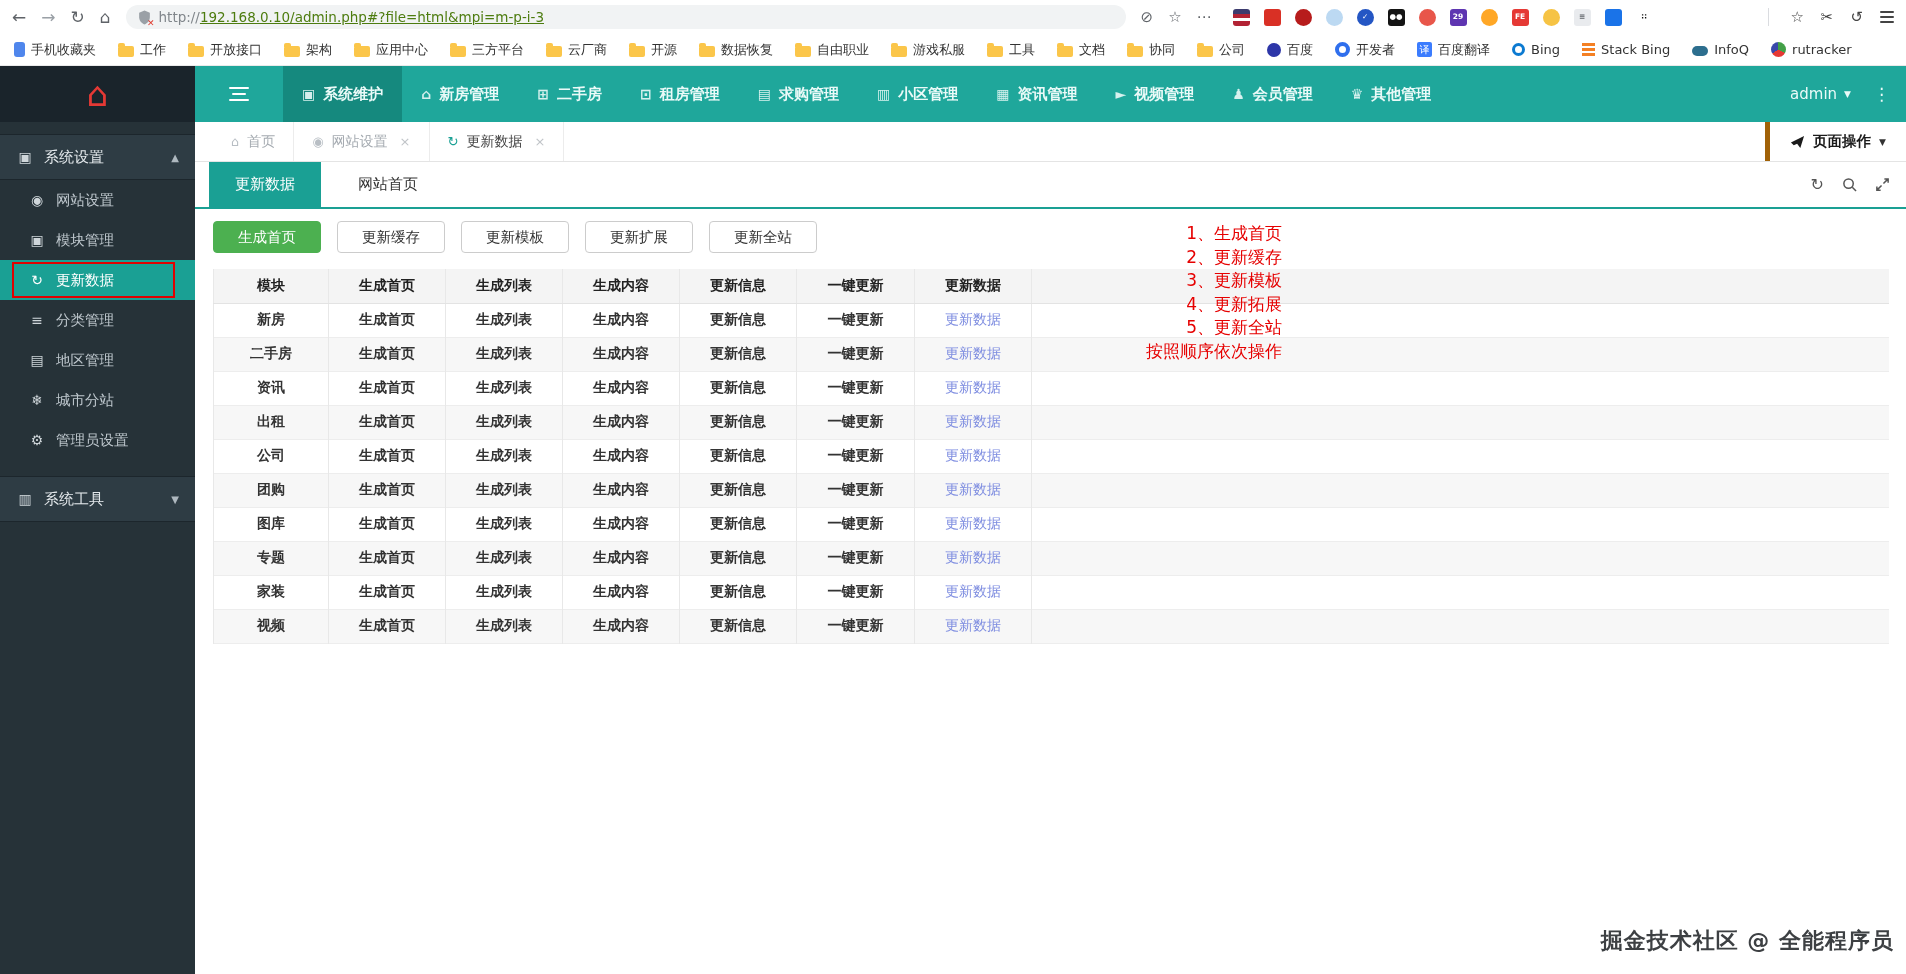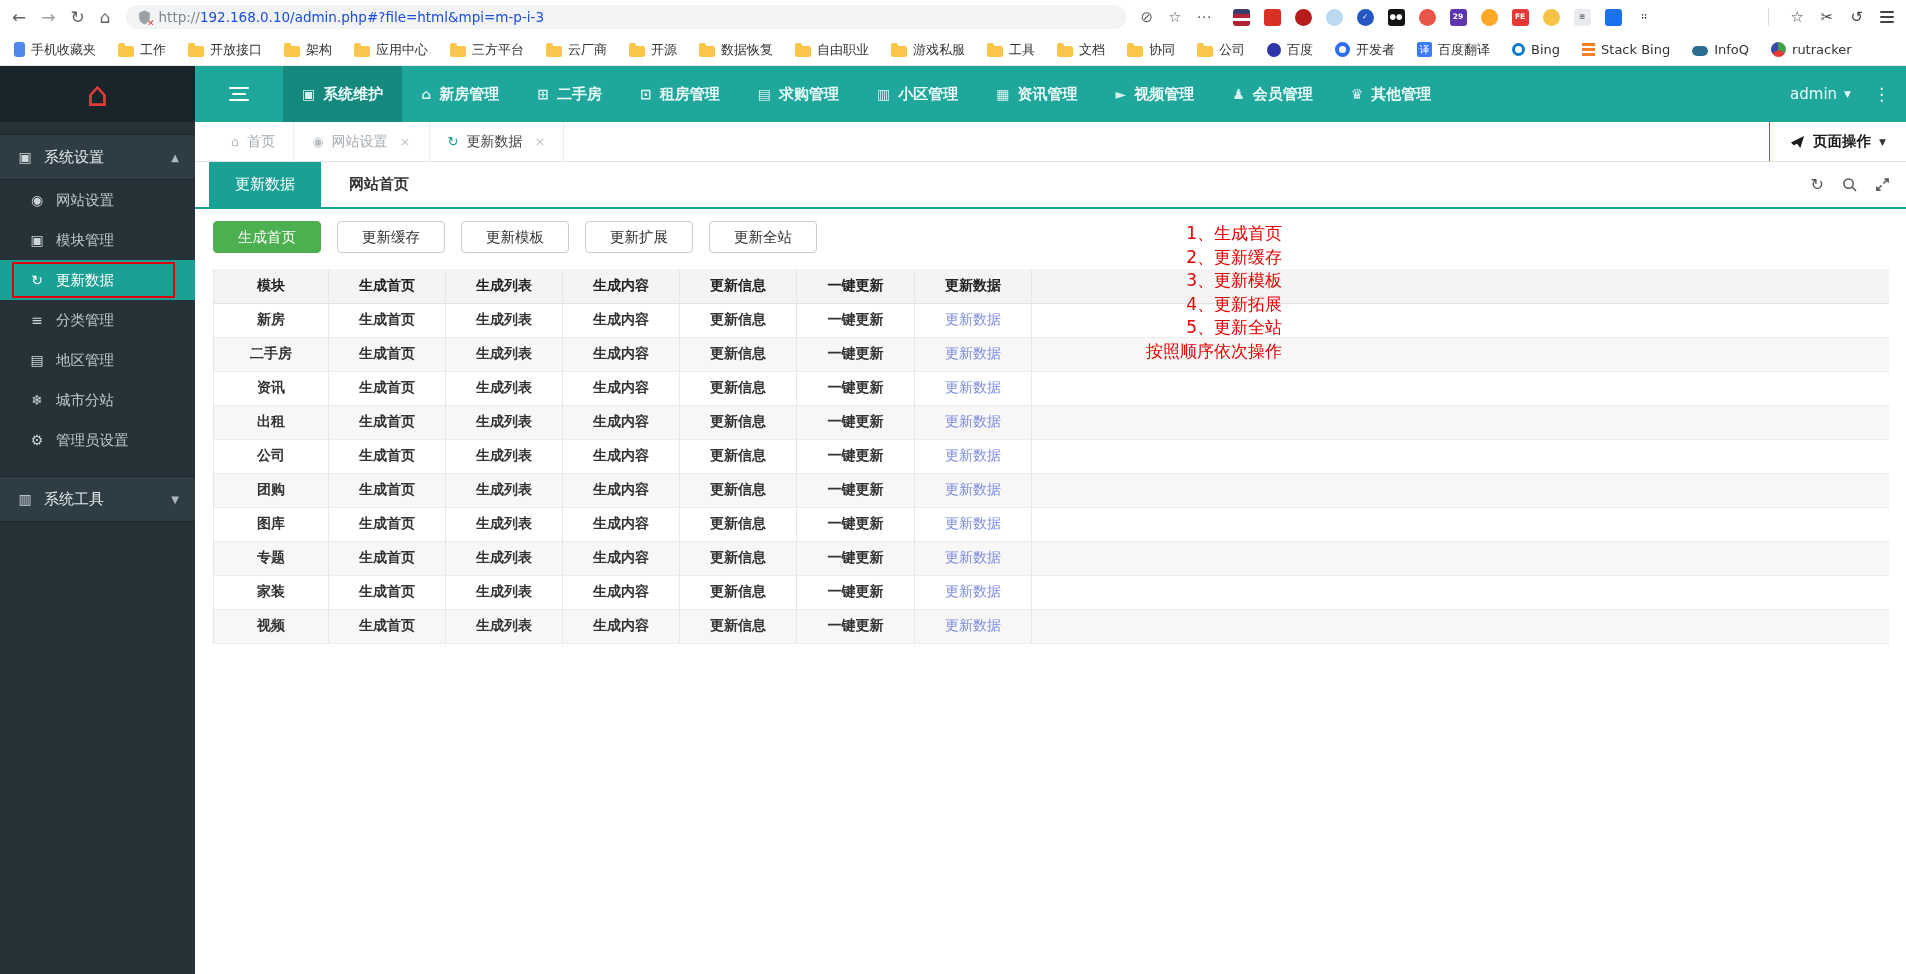--- a/index.html
+++ b/index.html
@@ -7,21 +7,21 @@
     font-family:"DejaVu Sans","Liberation Sans",sans-serif; }
 
   
   .browser-top { height:34px; display:flex; align-items:center; padding:0 12px; gap:15px; background:#fff; }
   .nav-glyph-btn { font-size:17px; color:#5f6368; line-height:1; }
   .url-pill { width:1000px; height:24px; background:#f1f3f4; border-radius:12px;
     display:flex; align-items:center; gap:8px; padding:0 12px; font-size:13.5px; }
   .shield { position:relative; display:flex; }
   .shield .redx { position:absolute; right:-4px; bottom:-3px; color:#e03b2f; font-size:9px; font-weight:bold; }
   .url-scheme { color:#80868b; }
-  .url-rest { color:#1d4ed8; }
+  .url-rest { color:#4d7c0f;text-decoration:underline; }
   .addr-ic { font-size:15px; color:#5f6368; }
   .ext-row { display:flex; gap:14px; align-items:center; margin-left:6px; }
   .ext { width:17px; height:17px; display:flex; align-items:center; justify-content:center;
     font-size:7.5px; font-weight:bold; line-height:1; flex:none; }
   .chrome-div { width:1px; height:18px; background:#dadce0; margin:0 4px; }
   .pin-group { margin-left:auto; display:flex; gap:17px; align-items:center; }
   .pin-ic { font-size:15px; color:#444; }
   .menu-bars { display:inline-flex; flex-direction:column; gap:3px; }
   .menu-bars i { width:14px; height:2px; background:#444; border-radius:1px; }
 
@@ -79,29 +79,29 @@
   .nav-kebab { display:flex; align-items:center; padding:0 16px; font-size:17px; }
 
   .tabbar { height:40px; border-bottom:1px solid #e4e4e4; display:flex; align-items:stretch;
     background:#fff; padding-left:18px; }
   .page-tab { display:flex; align-items:center; gap:8px; padding:0 18px;
     border-right:1px solid #ececec; font-size:14px; color:#a5abb1; }
   .page-tab .tab-glyph { font-size:13px; color:#b8bec4; }
   .page-tab.active { color:#444; }
   .page-tab.active .tab-glyph { color:#1aa094; }
   .tab-close { font-size:13px; color:#c0c4c8; margin-left:4px; }
-  .page-ops { margin-left:auto; border-left:1px solid #a16207; display:flex; align-items:center;
+  .page-ops { margin-left:auto; border-left:5px solid #a16207; display:flex; align-items:center;
     gap:8px; padding:0 20px; font-size:14.5px; color:#1b1b1b; font-weight:600; }
   .page-ops .arrow { font-size:9px; color:#333; }
 
   .subbar { height:47px; display:flex; align-items:center; background:#fff;
     border-bottom:2px solid #1aa094; }
   .sub-active { align-self:stretch; display:flex; align-items:center; padding:0 26px;
     margin-left:14px; background:#1aa094; color:#fff; font-size:15px; }
-  .sub-label { padding:0 28px; color:#333; font-size:15px;font-weight:bold; }
+  .sub-label { padding:0 37px; color:#333; font-size:15px; }
   .sub-icons { margin-left:auto; display:flex; align-items:center; gap:18px; padding-right:16px; color:#555; }
   .sub-icons .g { font-size:16px; line-height:1; }
 
   
   .main { flex:1; position:relative; padding:10px 14px 0 18px; background:#fff; }
   .btn-row { display:flex; gap:16px; margin:2px 0 16px; }
   .btn { height:32px; padding:0 24px; border:1px solid #ccc; border-radius:4px; background:#fff;
     font-size:14.5px; color:#333; display:flex; align-items:center; cursor:pointer;
     font-family:inherit; }
   .btn.primary { background:#4cb050; border-color:#4cb050; color:#fff; }
@@ -546,16 +546,17 @@
       </table>
 
       <div class="notes" id="notes">
           <div>1、生成首页</div>
           <div>2、更新缓存</div>
           <div>3、更新模板</div>
           <div>4、更新拓展</div>
           <div>5、更新全站</div>
           <div>按照顺序依次操作</div>
         </div>
+      <div class="watermark">掘金技术社区 @ 全能程序员</div>
     </div>
 
   </div>
 </div>
 
 </body></html>

